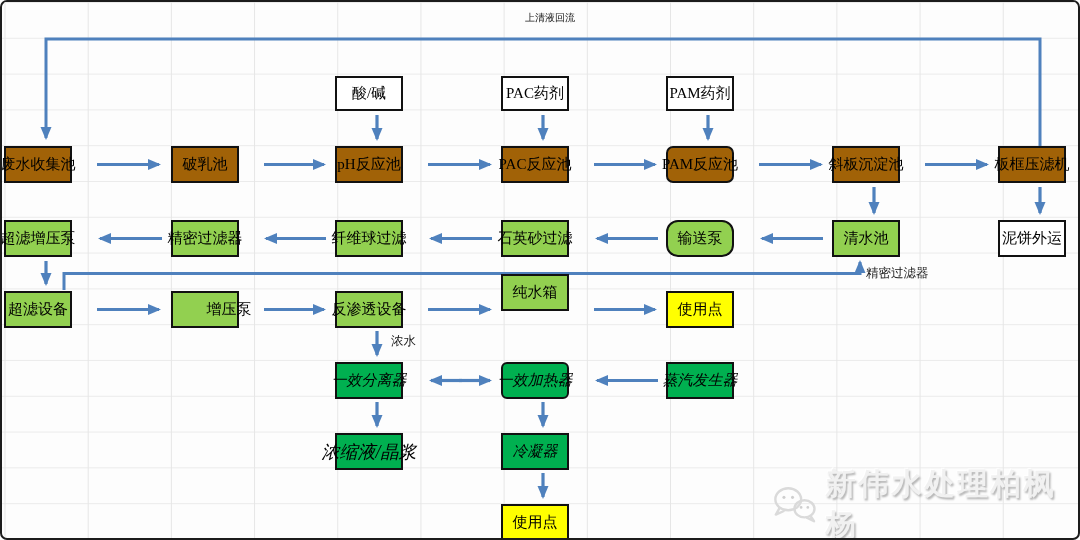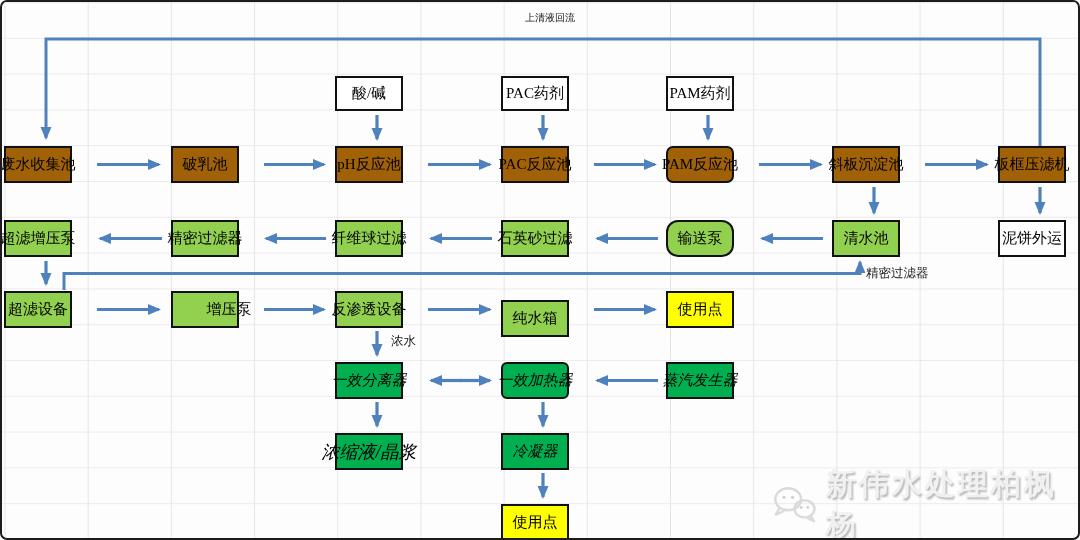--- a/index.html
+++ b/index.html
@@ -122,21 +122,21 @@
   <div class="node lgreen" style="left:169px; top:218px;">精密过滤器</div>
   <div class="node lgreen" style="left:333px; top:218px;">纤维球过滤</div>
   <div class="node lgreen" style="left:499px; top:218px;">石英砂过滤</div>
   <div class="node lgreen" style="left:664px; top:218px;border-radius:12px;">输送泵</div>
   <div class="node lgreen" style="left:830px; top:218px;">清水池</div>
   <div class="node white" style="left:996px; top:218px;">泥饼外运</div>
 
   <div class="node lgreen" style="left:2px; top:289px;">超滤设备</div>
   <div class="node lgreen" style="left:169px; top:289px;padding-left:48px;">增压泵</div>
   <div class="node lgreen" style="left:333px; top:289px;">反渗透设备</div>
-  <div class="node lgreen" style="left:499px; top:298px;">纯水箱</div>
+  <div class="node lgreen" style="left:499px; top:272px;">纯水箱</div>
   <div class="node yellow" style="left:664px; top:289px;">使用点</div>
 
   <div class="node dgreen" style="left:333px; top:360px;">一效分离器</div>
   <div class="node dgreen" style="left:499px; top:360px;border-radius:6px;">一效加热器</div>
   <div class="node dgreen" style="left:664px; top:360px;">蒸汽发生器</div>
 
   <div class="node dgreen fs13" style="left:333px; top:431px;">浓缩液/晶浆</div>
   <div class="node dgreen" style="left:499px; top:431px;">冷凝器</div>
 
   <div class="node yellow" style="left:499px; top:502px;">使用点</div>

